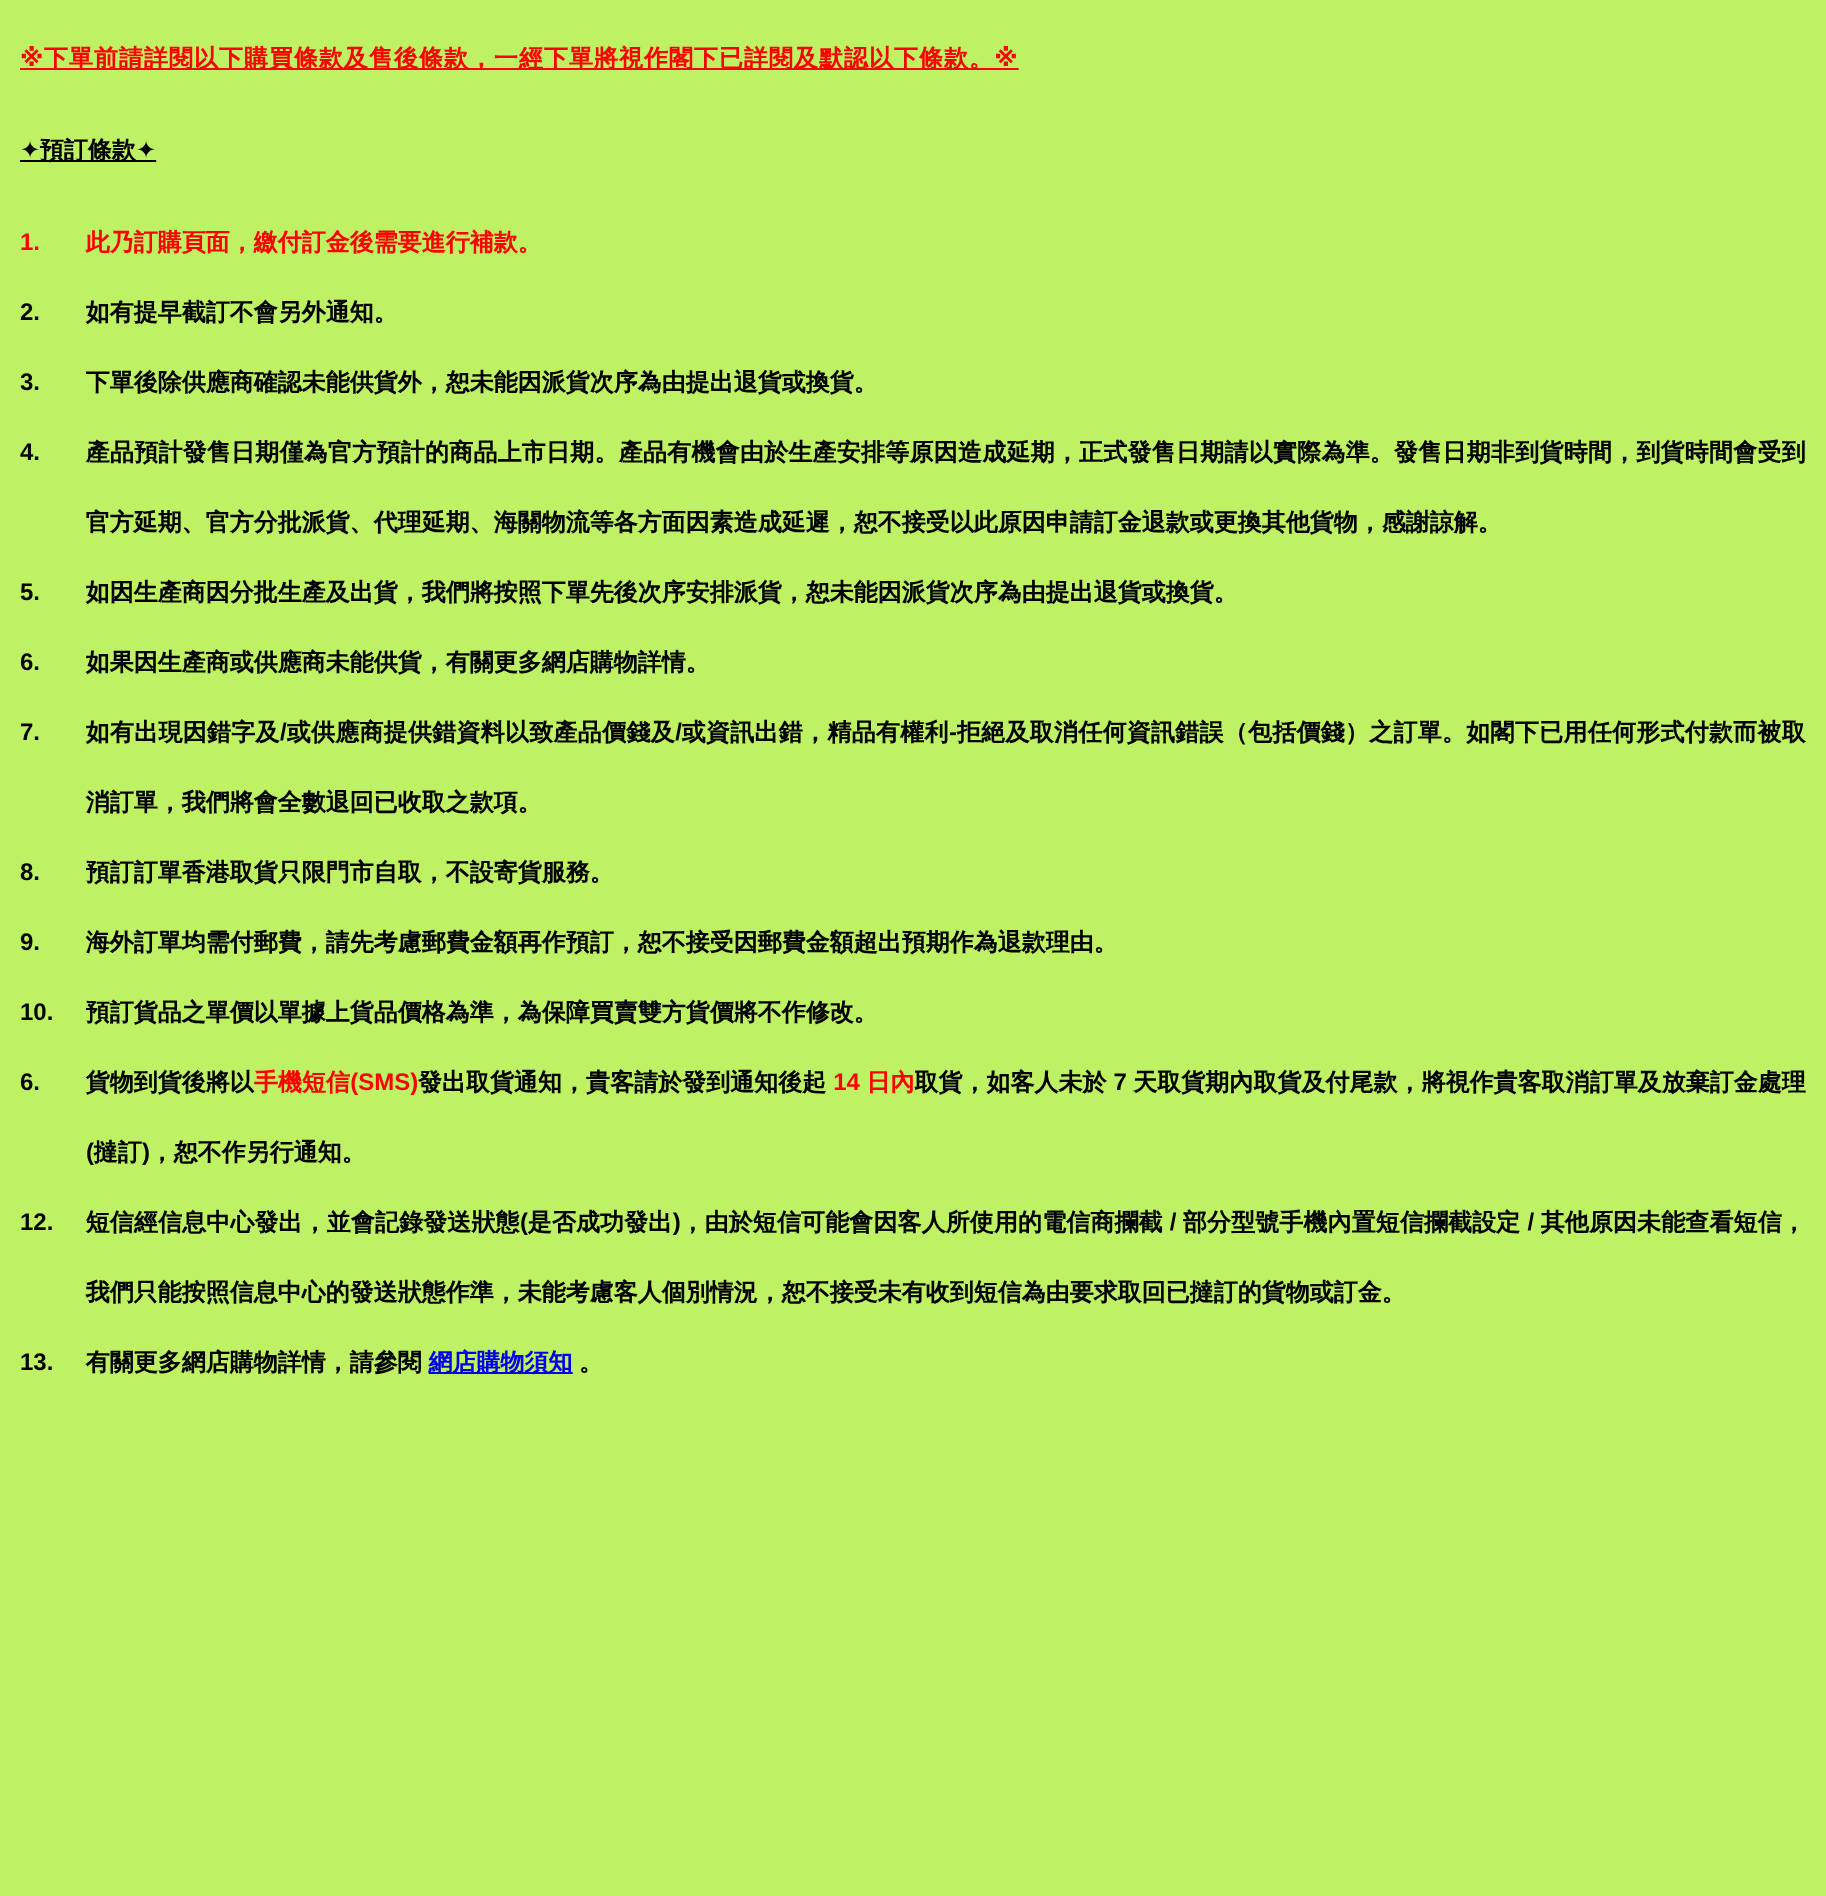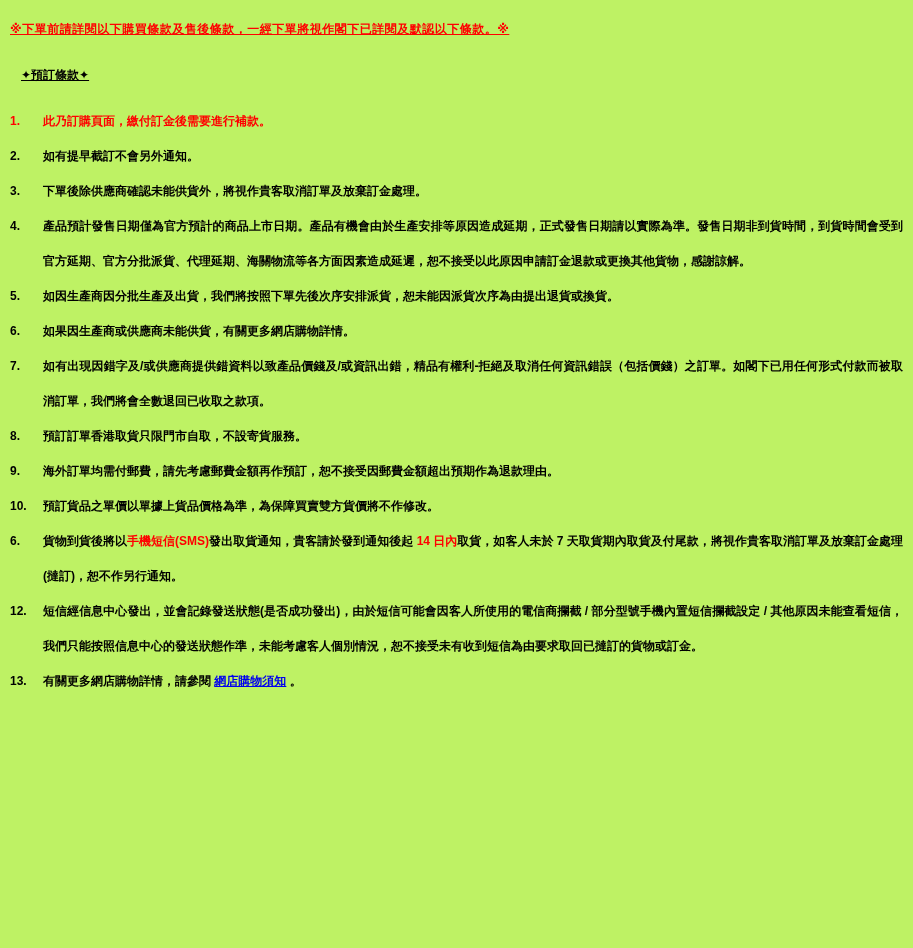--- a/index.html
+++ b/index.html
@@ -22,21 +22,20 @@
   .title {
     color: #ff0000;
     text-decoration: underline;
     margin-bottom: 11px;
     letter-spacing: 0.5px;
   }
   .section-header {
     color: #000000;
     text-decoration: underline;
     margin-bottom: 11px;
-    margin-left: 11px;
   }
   .terms-list {
     display: block;
   }
   .term-row {
     display: flex;
     align-items: flex-start;
   }
   .term-num {
     flex: 0 0 33px;
@@ -73,21 +72,21 @@
       <div class="term-row red">
         <span class="term-num">1.</span>
         <span class="term-text"><span>此乃訂購頁面，繳付訂金後需要進行補款。</span></span>
       </div>
       <div class="term-row">
         <span class="term-num">2.</span>
         <span class="term-text"><span>如有提早截訂不會另外通知。</span></span>
       </div>
       <div class="term-row">
         <span class="term-num">3.</span>
-        <span class="term-text"><span>下單後除供應商確認未能供貨外，將視作貴客取消訂單及放棄訂金處理。</span></span>
+        <span class="term-text"><span>下單後除供應商確認未能供貨外，恕未能因派貨次序為由提出退貨或換貨。</span></span>
       </div>
       <div class="term-row">
         <span class="term-num">4.</span>
         <span class="term-text"><span>產品預計發售日期僅為官方預計的商品上市日期。產品有機會由於生產安排等原因造成延期，正式發售日期請以實際為準。發售日期非到貨時間，到貨時間會受到官方延期、官方分批派貨、代理延期、海關物流等各方面因素造成延遲，恕不接受以此原因申請訂金退款或更換其他貨物，感謝諒解。</span></span>
       </div>
       <div class="term-row">
         <span class="term-num">5.</span>
         <span class="term-text"><span>如因生產商因分批生產及出貨，我們將按照下單先後次序安排派貨，恕未能因派貨次序為由提出退貨或換貨。</span></span>
       </div>
       <div class="term-row">

